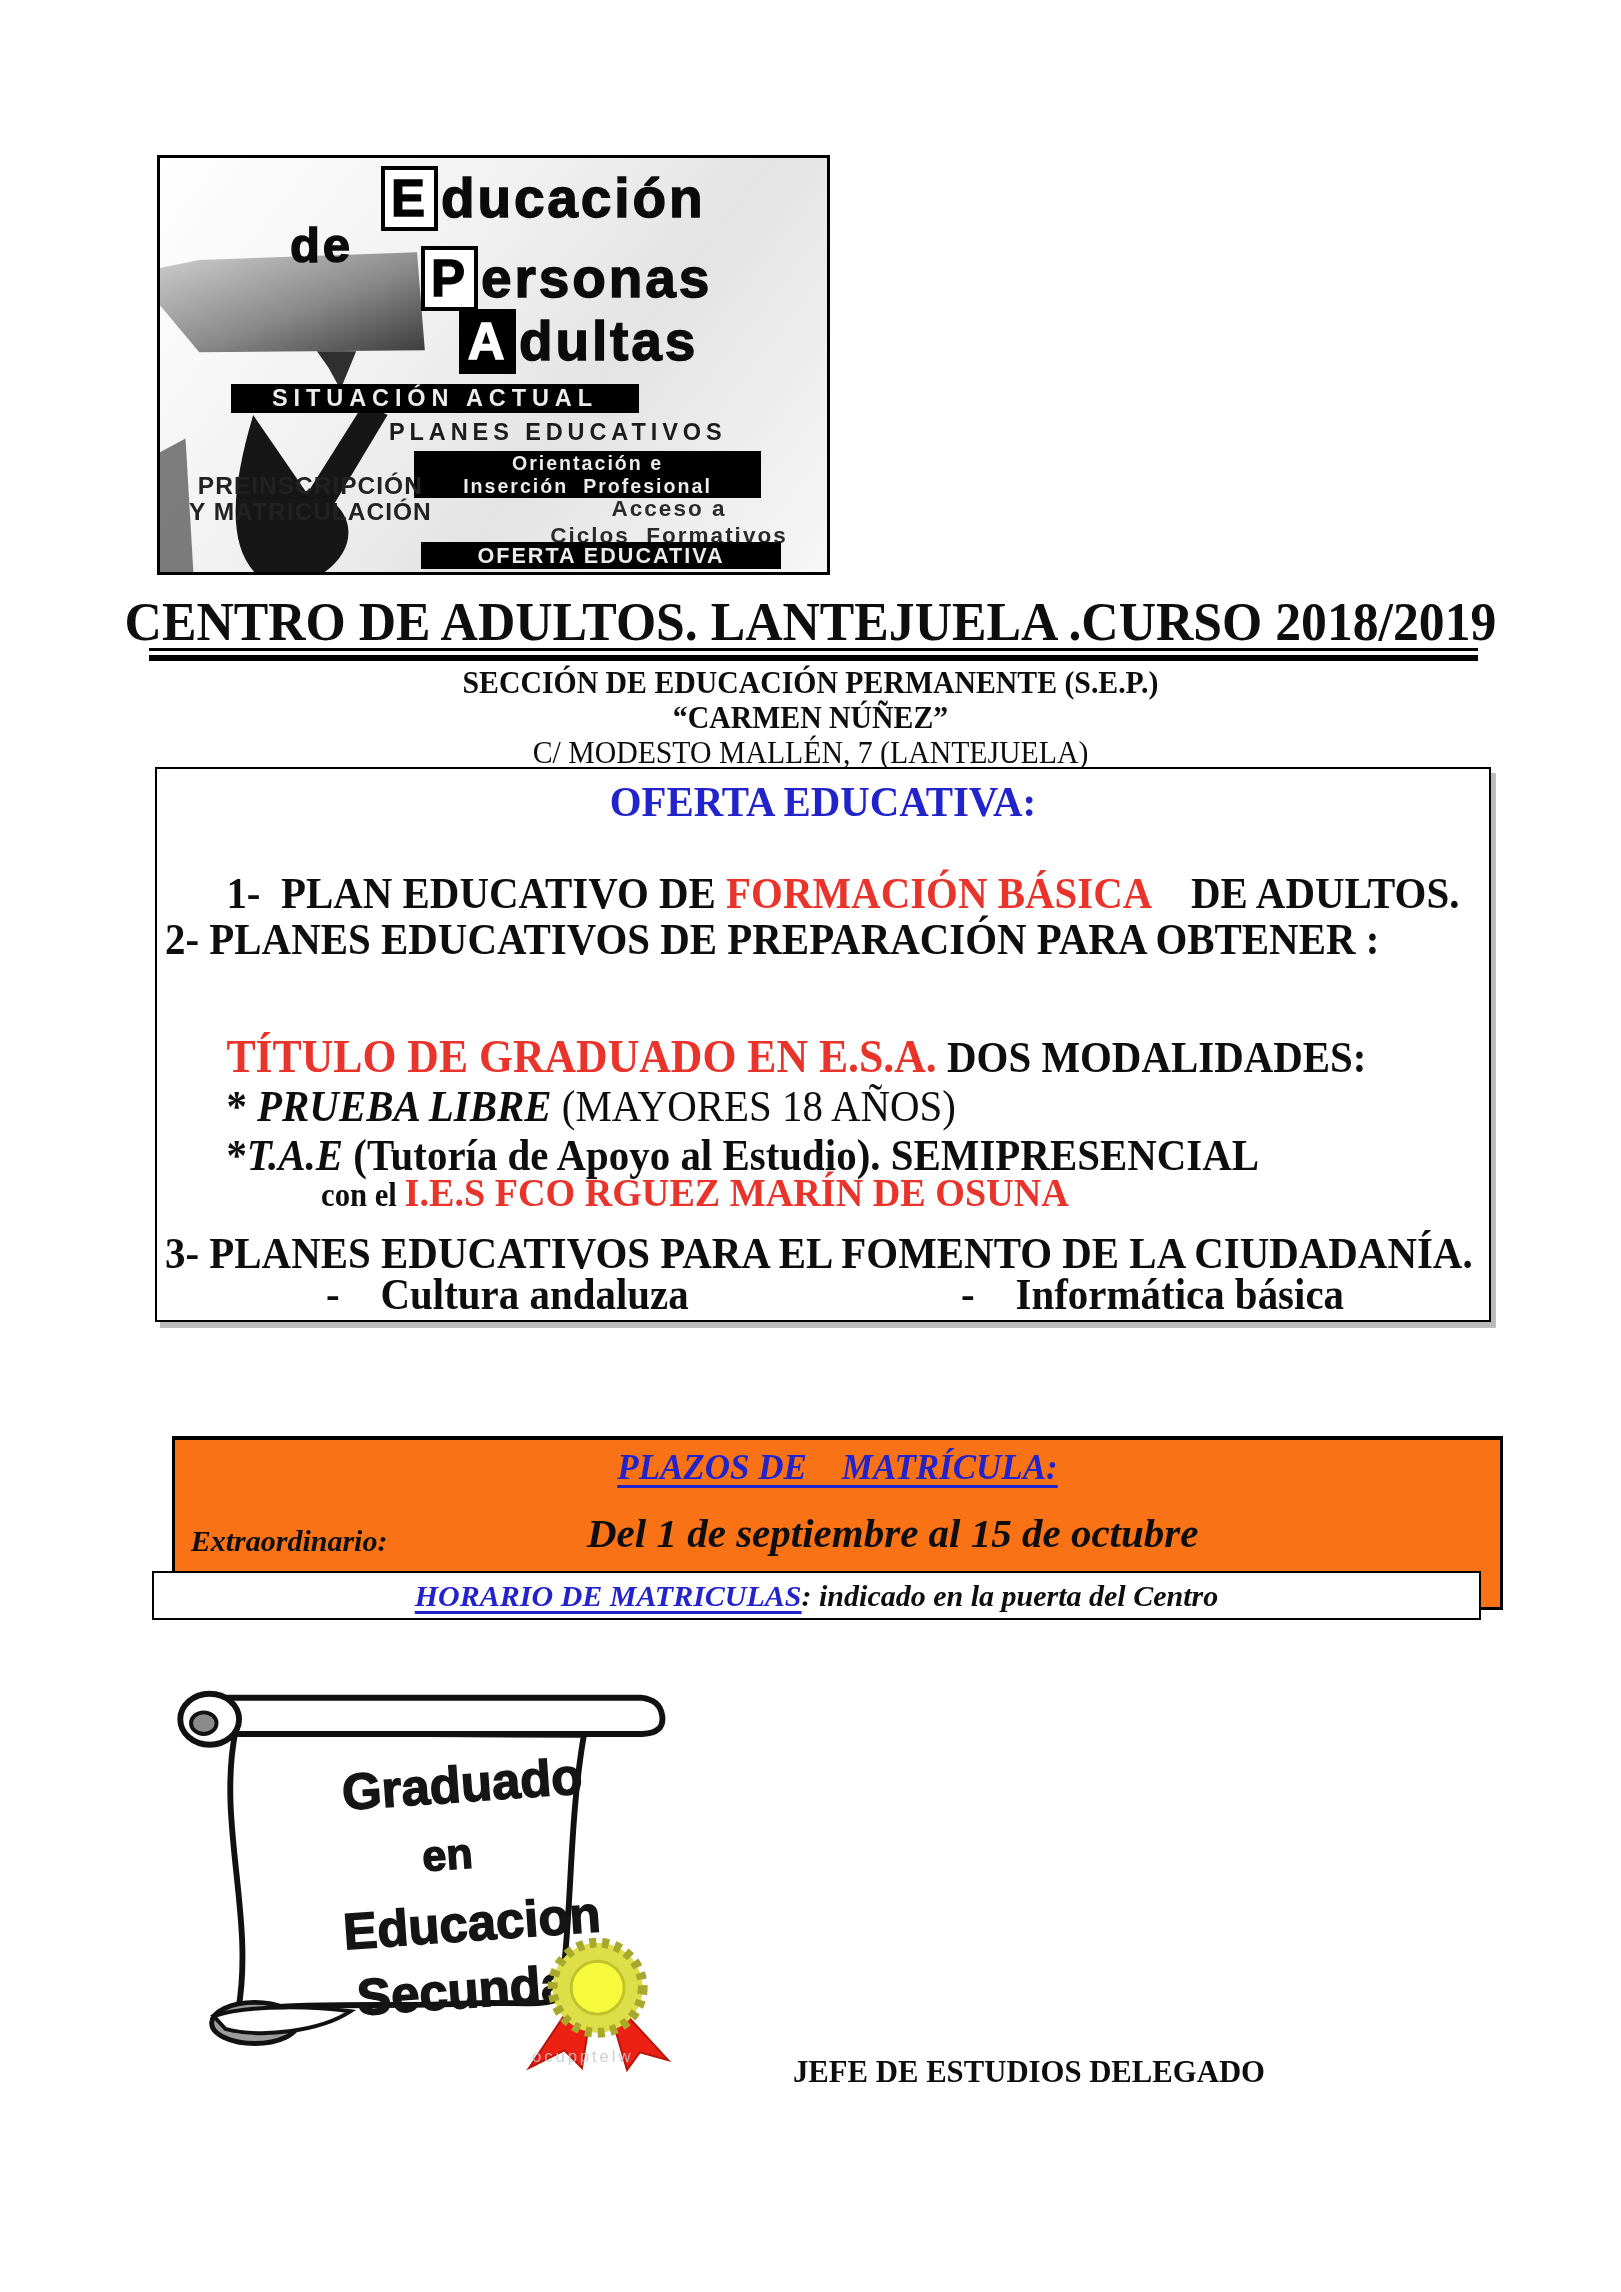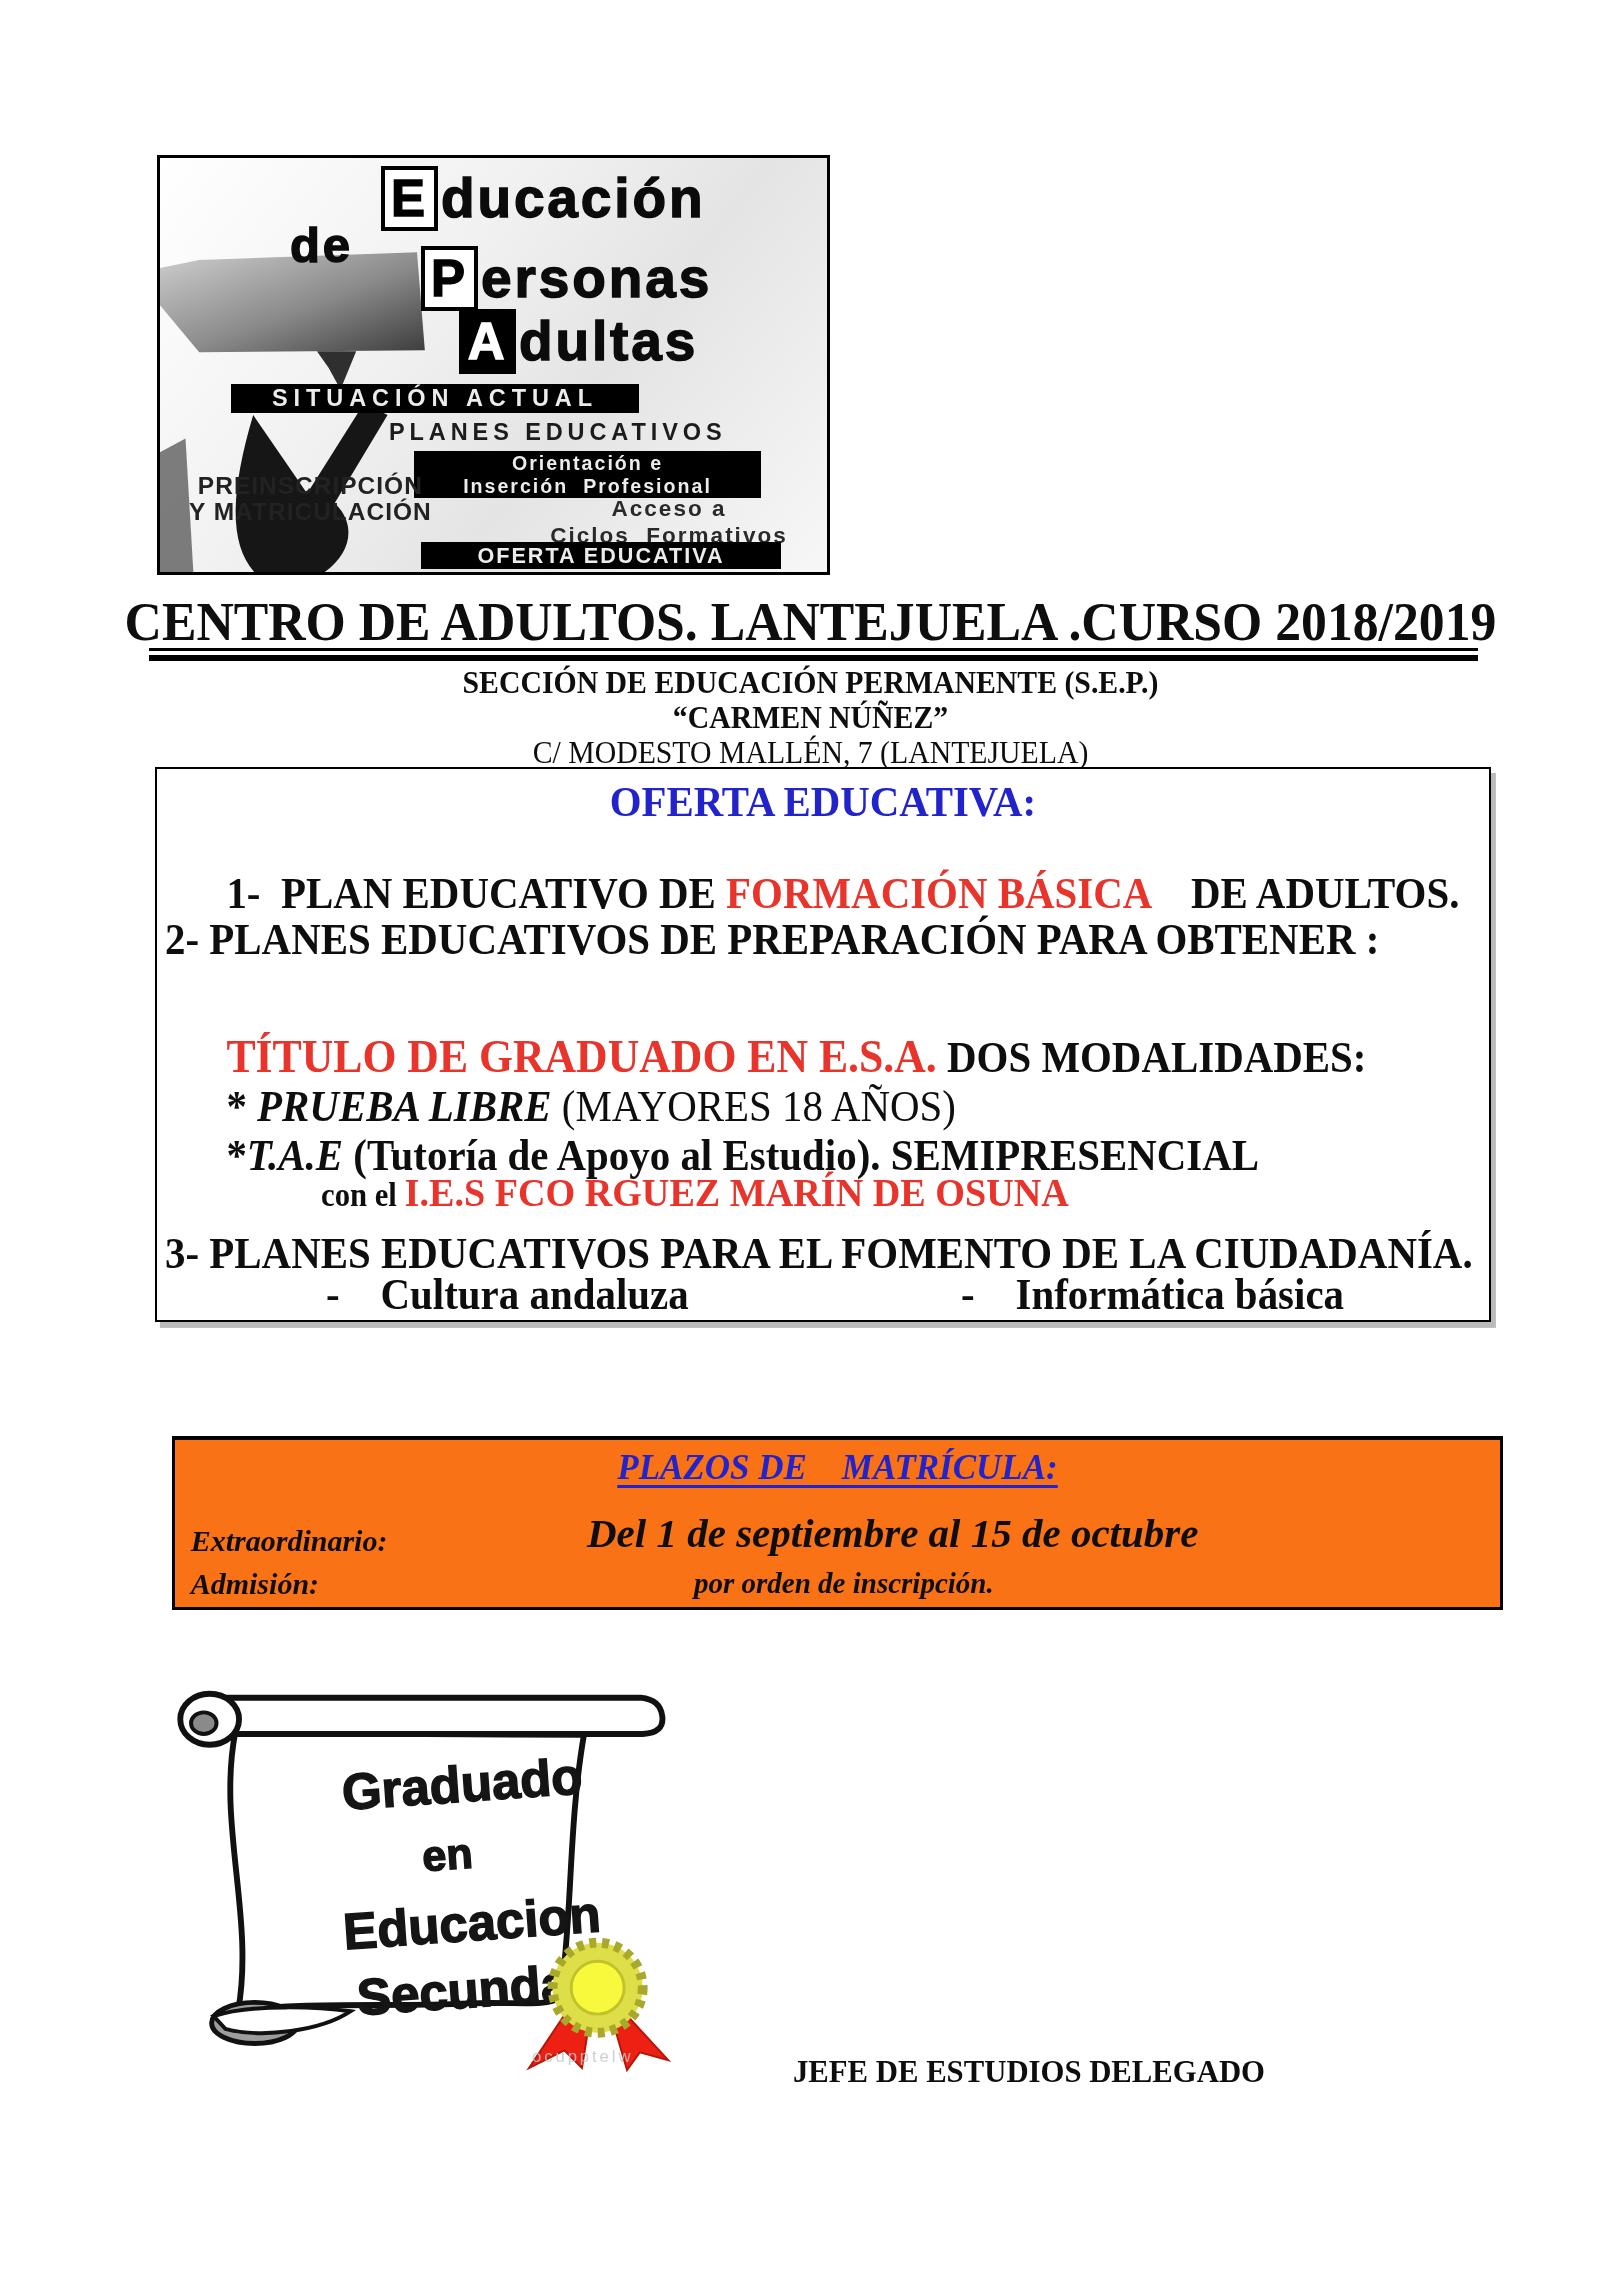--- a/index.html
+++ b/index.html
@@ -169,20 +169,23 @@
   </div>
 
   <div class="plazos">
     <div class="ph t">PLAZOS DE    MATRÍCULA:</div>
     <div class="lbl t" id="plab1">Extraordinario:</div>
     <div id="pval1" class="t">Del 1 de septiembre al 15 de octubre</div>
     <div class="lbl t" id="plab2">Admisión:</div>
     <div id="pval2" class="t">por orden de inscripción.</div>
   </div>
 
+  <div class="horario">
+    <span class="blue t">HORARIO DE MATRICULAS</span><span class="t">: indicado en la puerta del Centro</span>
+  </div>
 
   <svg class="scroll" width="580" height="397" viewBox="0 0 592 405">
 
     <path d="M434,335 L392,398 L428,380 L446,398 L454,348 Z" fill="#ec2114" stroke="#b81408" stroke-width="2"></path>
     <path d="M488,340 L534,390 L505,382 L492,400 L478,352 Z" fill="#ec2114" stroke="#b81408" stroke-width="2"></path>
 
     <path d="M92,56 C74,150 112,245 95,340 C150,330 260,336 330,332 C380,330 408,336 424,326 C436,248 432,150 448,58 Z" fill="#ffffff" stroke="#111" stroke-width="6" stroke-linejoin="round"></path>
 
     <ellipse cx="112" cy="352" rx="44" ry="21" fill="#9c9c9c" stroke="#111" stroke-width="5"></ellipse>
     <path d="M70,345 C110,332 180,336 210,340 C180,360 120,368 82,358 Z" fill="#ffffff" stroke="#111" stroke-width="4"></path>

